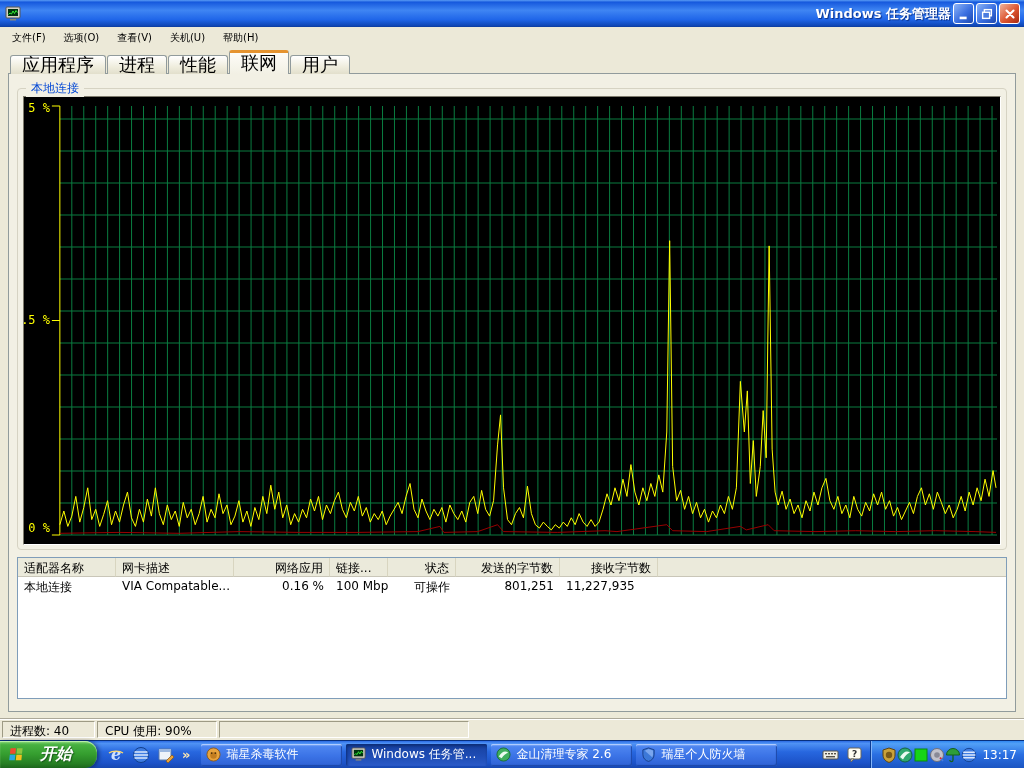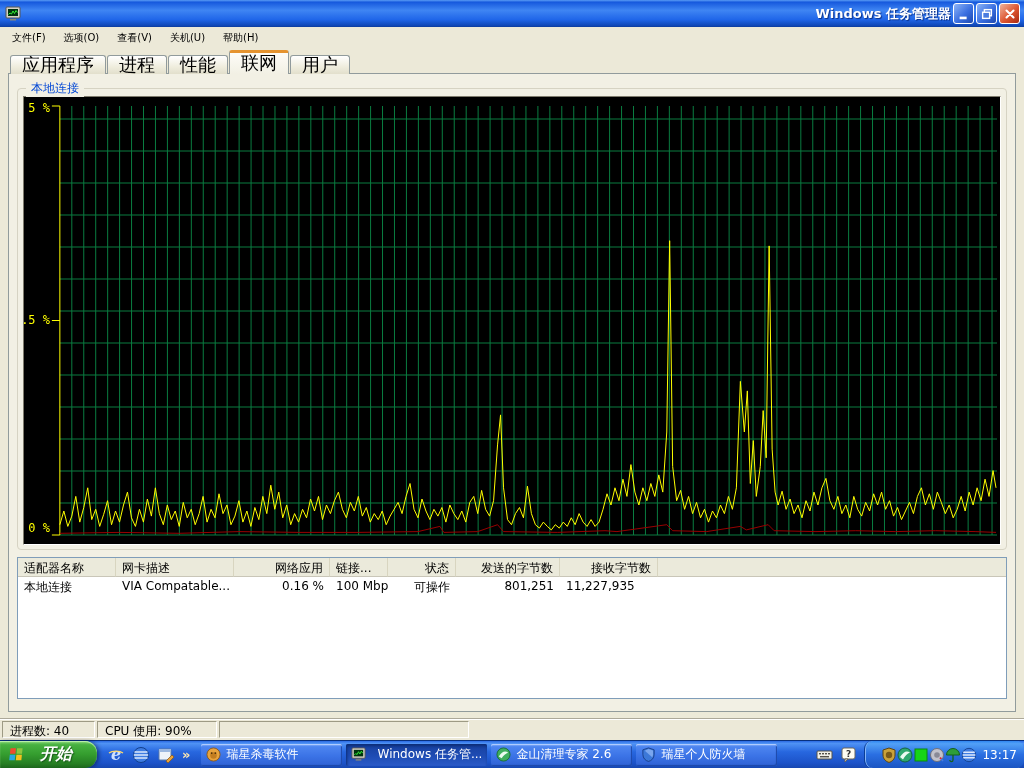--- a/index.html
+++ b/index.html
@@ -64,28 +64,28 @@
     border-radius:0 12px 12px 0; box-shadow:inset 0 1px 1px #c0f0b0, 2px 0 4px rgba(0,0,20,.45); }
   .quick { display:flex; align-items:center; gap:7px; padding:0 8px 0 10px; }
   .q-icon { width:18px; height:18px; display:block; }
   .chevron { color:#ffe9b0; font-size:13px; font-weight:bold; }
   .task-buttons { flex:1; display:flex; align-items:center; gap:4px; padding:3px 3px; min-width:0; }
   .task-btn { flex:0 0 141px; height:22px; display:flex; align-items:center; gap:5px; padding:0 5px; border-radius:2px;
     color:#fff; font-size:12px; white-space:nowrap; overflow:hidden;
     background:linear-gradient(180deg,#96baf9 0%,#4d85f0 12%,#3b73e6 55%,#2f61d4 100%);
     box-shadow:inset 0 1px 0 #b0ccff, inset -1px -1px 1px #1c48a8; }
   .task-btn.active { background:linear-gradient(180deg,#17409f 0%,#1e4cb4 55%,#2a5ac8 100%);
-    box-shadow:inset 1px 2px 3px #0c2c74;justify-content:space-between; }
+    box-shadow:inset 1px 2px 3px #0c2c74; }
   .task-btn .lbl { overflow:hidden; text-overflow:ellipsis; }
   .t-icon { width:15px; height:15px; flex:0 0 15px; display:block; }
   .lang { display:flex; align-items:center; gap:7px; padding:0 7px; }
   .l-icon { width:17px; height:17px; display:block; }
-  .tray { display:flex; align-items:center; gap:0; padding:0 7px 0 16px;
+  .tray { display:flex; align-items:center; gap:0; padding:0 7px 0 10px;
     background:linear-gradient(180deg,#2f86f2 0%,#52a0f6 10%,#2a6fe2 50%,#1b55c2 100%);
-    border-left:1px solid #0a3d96; box-shadow:inset 1px 0 0 #85b5f8;border-radius:8px; }
+    border-left:1px solid #0a3d96; box-shadow:inset 1px 0 0 #85b5f8; }
   .tray-icon { width:16px; height:16px; display:block; }
   .clock { color:#fff; font-size:12px; margin-left:5px; white-space:nowrap; }
 </style>
 </head>
 <body>
 
 <div class="screen">
   <div class="window">
 
     <div class="titlebar">

